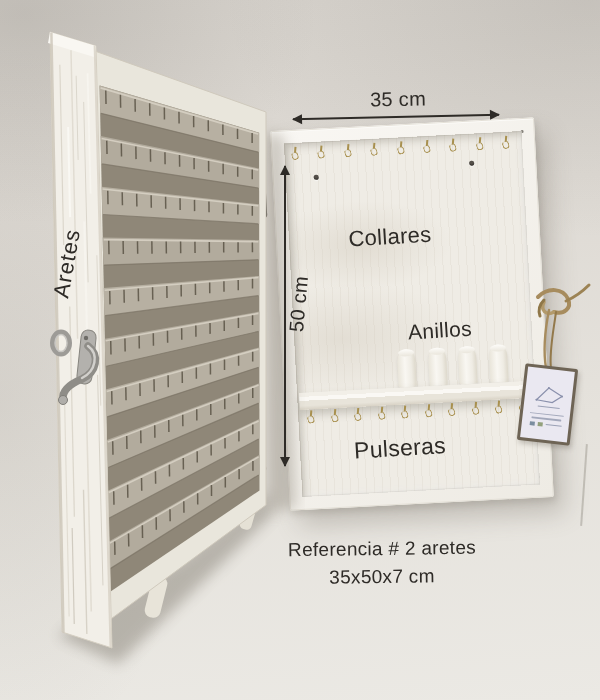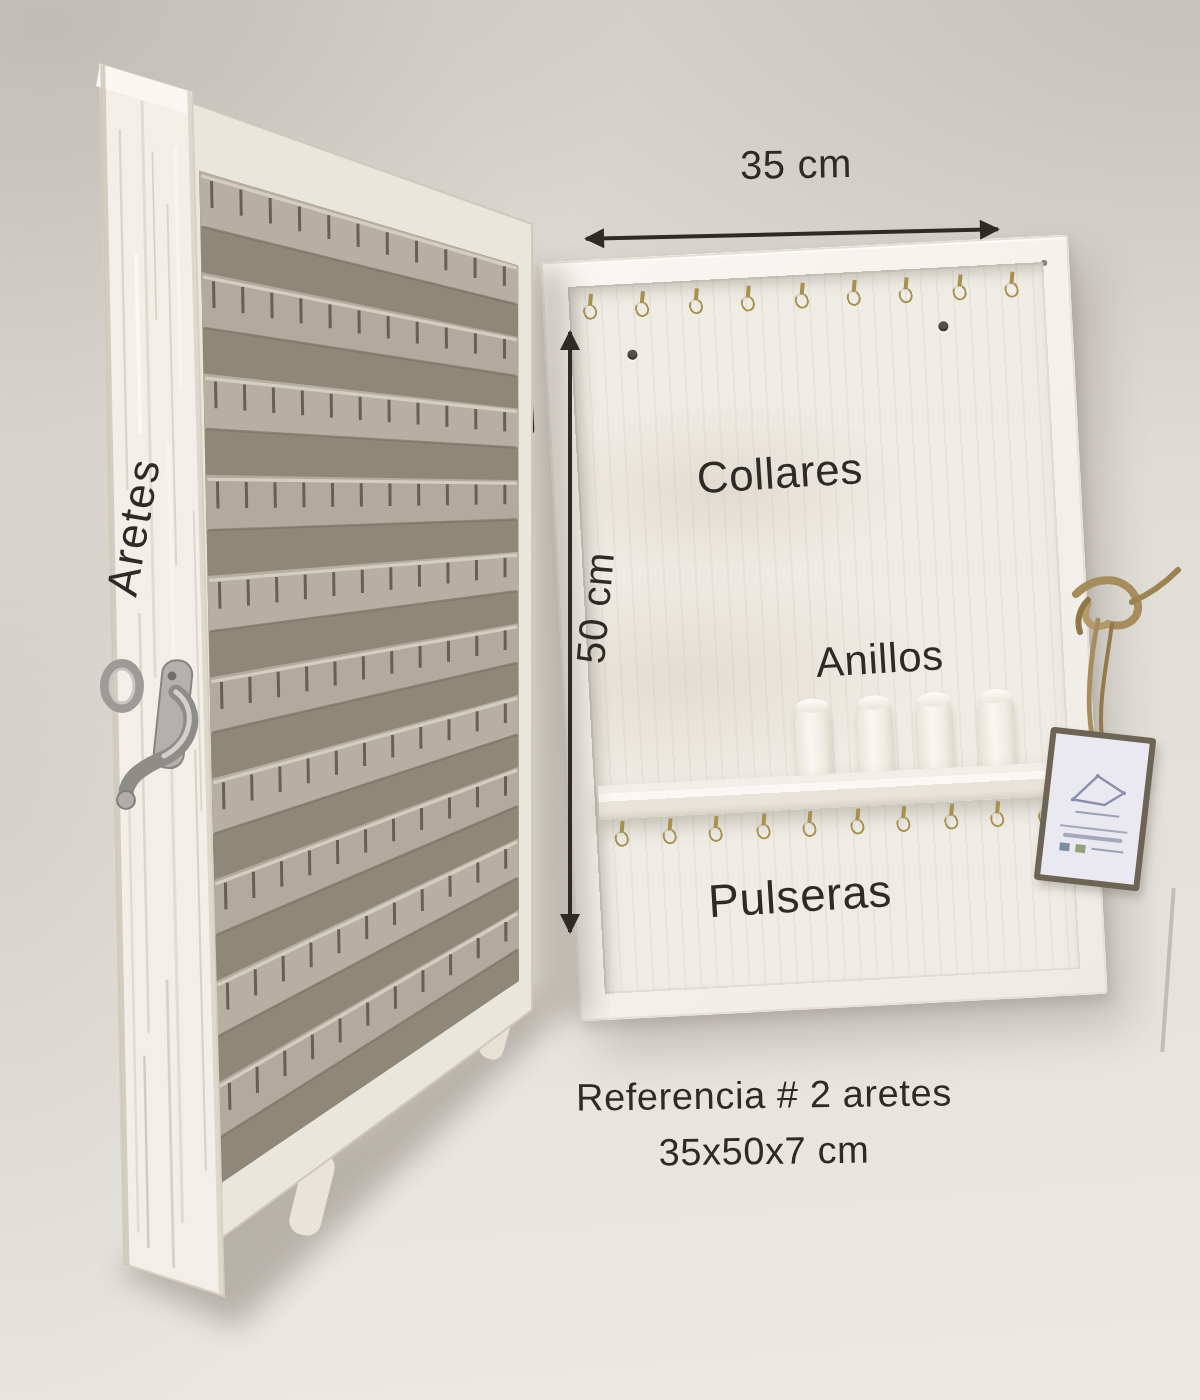--- a/index.html
+++ b/index.html
@@ -48,21 +48,21 @@
     background:linear-gradient(180deg,#f2efe8 0 4px,#faf8f4 4px 8px,#e8e4da 8px 13px,#d8d2c5);
     box-shadow:0 5px 9px rgba(95,88,76,.28)}
   #posts{position:absolute;left:0;right:0;top:212px;height:38px}
   .post{position:absolute;top:0;width:18px;height:38px;
     background:linear-gradient(90deg,#e9e5da,#f9f7f2 40%,#efece4 75%,#ddd8cb);
     border-radius:9px 9px 2px 2px/12px 12px 2px 2px;box-shadow:0 2px 3px rgba(90,84,72,.18)}
   .post::before{content:"";position:absolute;left:1px;right:1px;top:0;height:7px;border-radius:50%;
     background:linear-gradient(180deg,#fdfcf9,#eae6dc)}
 
   
-  .dim35-label{left:398px;top:72px;transform:translateX(-50%) rotate(-1deg);font-size:20px}
+  .dim35-label{left:398px;top:88px;transform:translateX(-50%) rotate(-1deg);font-size:20px}
   .harrow{position:absolute;left:293px;top:116px;width:206px;height:2px;background:var(--ink);
     transform:rotate(-1.3deg);z-index:5}
   .harrow::before,.harrow::after{content:"";position:absolute;top:-4px;width:0;height:0;
     border-top:5px solid transparent;border-bottom:5px solid transparent}
   .harrow::before{left:-1px;border-right:10px solid var(--ink)}
   .harrow::after{right:-1px;border-left:10px solid var(--ink)}
   .varrow{position:absolute;left:284px;top:166px;width:2px;height:300px;background:var(--ink);z-index:5}
   .varrow::before,.varrow::after{content:"";position:absolute;left:-4px;width:0;height:0;
     border-left:5px solid transparent;border-right:5px solid transparent}
   .varrow::before{top:-1px;border-bottom:10px solid var(--ink)}

